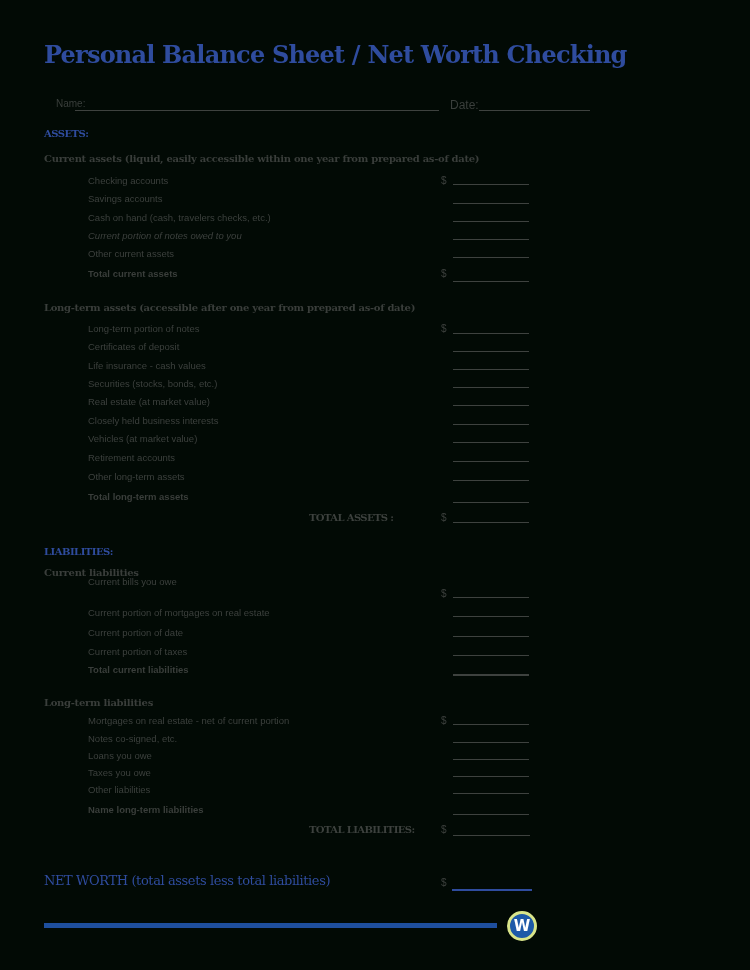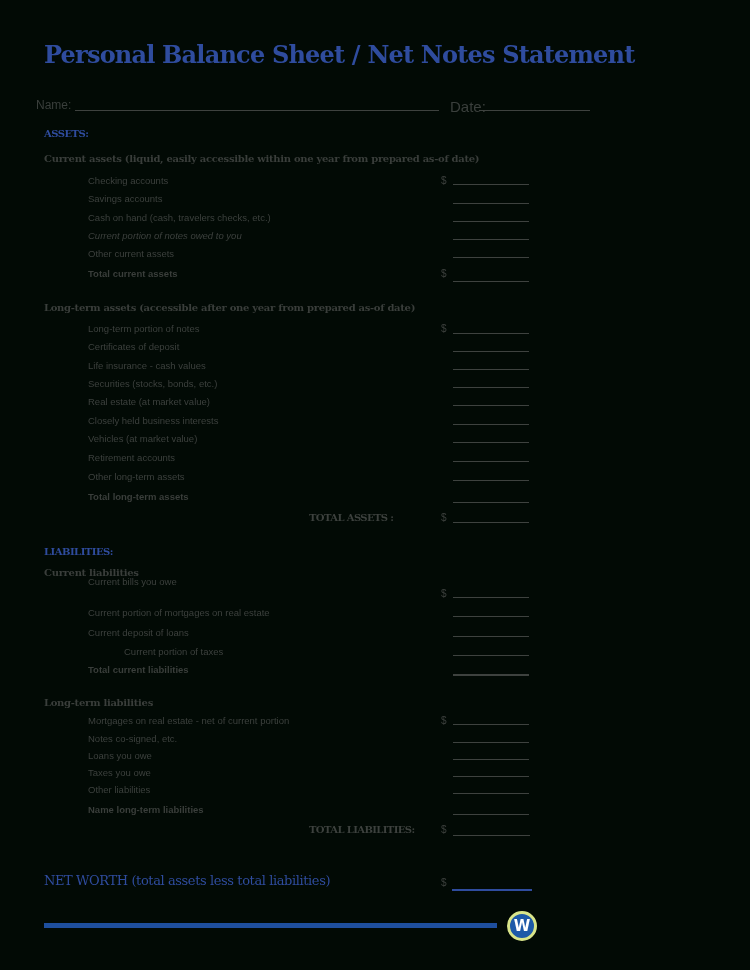--- a/index.html
+++ b/index.html
@@ -20,25 +20,25 @@
   .footer-bar { position:absolute; left:44px; top:923px; width:453px; height:5px; background:#1e4f9e; }
   .logo { position:absolute; left:507px; top:911px; display:flex; align-items:flex-start; }
   .logo-circle { width:30px; height:30px; border-radius:50%; background:#1e5aa8; border:3px solid #d9e58a; box-sizing:border-box; display:flex; align-items:center; justify-content:center; color:#fff; font-weight:bold; font-size:15px; font-family:"DejaVu Sans", sans-serif; }
   .logo-text { margin-left:4px; display:flex; flex-direction:column; align-items:flex-end; }
   .logo-main { font-family:"DejaVu Sans", sans-serif; font-weight:bold; font-size:22px; color:#1e5aa8; letter-spacing:0.5px; line-height:24px; }
   .logo-sub { font-family:"DejaVu Sans", sans-serif; font-weight:bold; font-size:7px; color:#1e5aa8; line-height:8px; }
 </style>
 </head>
 <body>
 
-<div class="title">Personal Balance Sheet / Net Notes Statement</div>
+<div class="title">Personal Balance Sheet / Net Worth Checking</div>
 
-<span class="lbl" style="left:36px;top:98px;font-size:12px;color:#3a3f3c;">Name:</span>
+<span class="lbl" style="left:56px;top:98px;font-size:10px;color:#3a3f3c;">Name:</span>
 <div class="uline" style="left:75px;top:110px;width:364px;"></div>
-<span class="lbl" style="left:450px;top:98px;font-size:15px;color:#3a3f3c;">Date:</span>
+<span class="lbl" style="left:450px;top:98px;font-size:12px;color:#3a3f3c;">Date:</span>
 <div class="uline" style="left:479px;top:110px;width:111px;"></div>
 
 <div class="section" style="top:128px;">ASSETS:</div>
 <div class="subhead" style="top:153px;">Current assets (liquid, easily accessible within one year from prepared as-of date)</div>
 
 <div class="item" style="top:175px;">Checking accounts</div>
 <span class="dollar" style="top:175px;">$</span>
 <div class="line" style="top:184px;"></div>
 
 <div class="item" style="top:193px;">Savings accounts</div>
@@ -97,24 +97,24 @@
 <div class="section" style="top:546px;">LIABILITIES:</div>
 <div class="subhead" style="top:567px;">Current liabilities</div>
 
 <div class="item" style="top:576px;">Current bills you owe</div>
 <span class="dollar" style="top:588px;">$</span>
 <div class="line" style="top:597px;"></div>
 
 <div class="item" style="top:607px;">Current portion of mortgages on real estate</div>
 <div class="line" style="top:616px;"></div>
 
-<div class="item" style="top:627px;">Current deposit of loans</div>
+<div class="item" style="top:627px;">Current portion of date</div>
 <div class="line" style="top:636px;"></div>
 
-<div class="item" style="top:646px;margin-left:36px;">Current portion of taxes</div>
+<div class="item" style="top:646px;">Current portion of taxes</div>
 <div class="line" style="top:655px;"></div>
 
 <div class="item total" style="top:664px;">Total current liabilities</div>
 <div class="line thick" style="top:674px;"></div>
 
 <div class="subhead" style="top:697px;">Long-term liabilities</div>
 
 <div class="item" style="top:715px;">Mortgages on real estate - net of current portion</div>
 <span class="dollar" style="top:715px;">$</span>
 <div class="line" style="top:724px;"></div>

